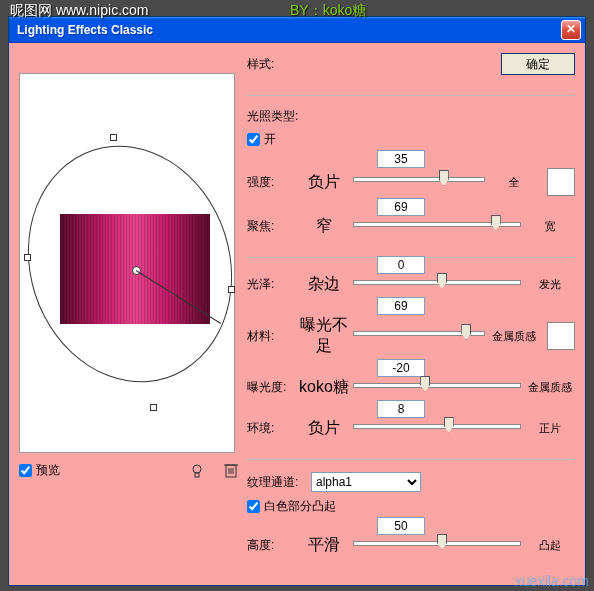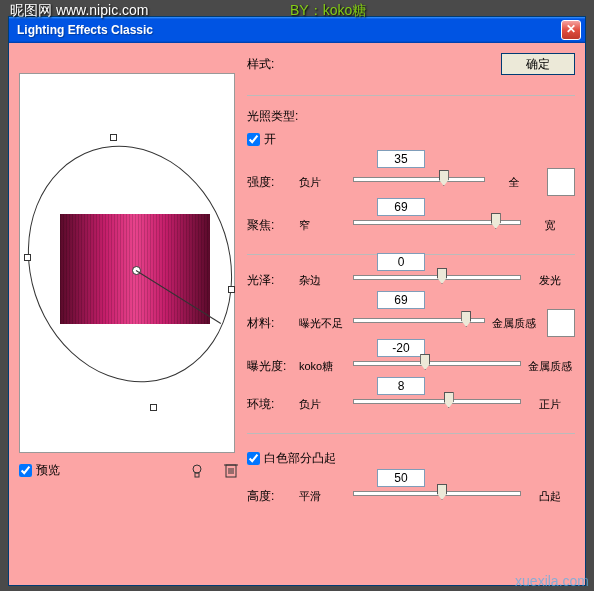--- a/index.html
+++ b/index.html
@@ -26,21 +26,21 @@
 .trash-icon { width: 16px; height: 18px; }
 .right-panel { flex: 1; }
 .row { display: flex; align-items: center; margin-bottom: 6px; gap: 6px; }
 .label { width: 58px; text-align: left; }
 select { width: 90px; height: 20px; border: 1px solid #7f9db9; background: #fff; }
 .btn { width: 74px; height: 22px; background: #ece9d8; border: 1px solid #003c74; cursor: pointer; }
 .btn-right { margin-left: auto; }
 .group { border: 1px solid #bbb; border-left: none; border-right: none; border-bottom: none; padding-top: 12px; margin-top: 20px; }
 .slider-row { display: flex; align-items: center; margin: 4px 0 14px 0; gap: 4px; position: relative; }
 .slider-label { width: 48px; }
-.left-lbl { width: 50px; font-size: 11px; }
+.left-lbl { width: 50px; font-size: 16px; text-align: center; }
 .right-lbl { width: 50px; font-size: 11px; text-align: center; }
 .value-input { width: 48px; height: 18px; border: 1px solid #7f9db9; text-align: center; background: #fff; position: absolute; left: 130px; top: -18px; }
 .slider-track { flex: 1; height: 18px; position: relative; }
 .slider-track::before { content: ""; position: absolute; top: 4px; left: 0; right: 0; height: 3px; background: #fff; border: 1px solid #888; }
 .slider-thumb { position: absolute; top: -3px; width: 10px; height: 16px; background: #ece9d8; border: 1px solid #555; clip-path: polygon(0 0, 100% 0, 100% 60%, 50% 100%, 0 60%); }
 .swatch { width: 28px; height: 28px; background: #fff; border: 1px solid #888; margin-left: 4px; }
 .checkbox-row { display: flex; align-items: center; gap: 4px; margin: 4px 0; }
 input[type=checkbox] { width: 13px; height: 13px; }
 </style>
 </head>
@@ -161,20 +161,24 @@
           <span class="left-lbl">负片</span>
           <input class="value-input" value="8" style="">
           <div class="slider-track">
               <div class="slider-thumb" style="left:54%"></div>
             </div>
           <span class="right-lbl">正片</span>
         </div>
       </div>
 
       <div class="group">
+        <div class="row">
+          <span class="label">纹理通道:</span>
+          <select style="width:110px"><option>alpha1</option></select>
+        </div>
         <div class="checkbox-row">
           <input type="checkbox" checked="" style="">
           <span>白色部分凸起</span>
         </div>
         <div class="slider-row" style="margin-top:20px">
           <span class="slider-label">高度:</span>
           <span class="left-lbl">平滑</span>
           <input class="value-input" value="50" style="">
           <div class="slider-track">
               <div class="slider-thumb" style="left:50%"></div>

